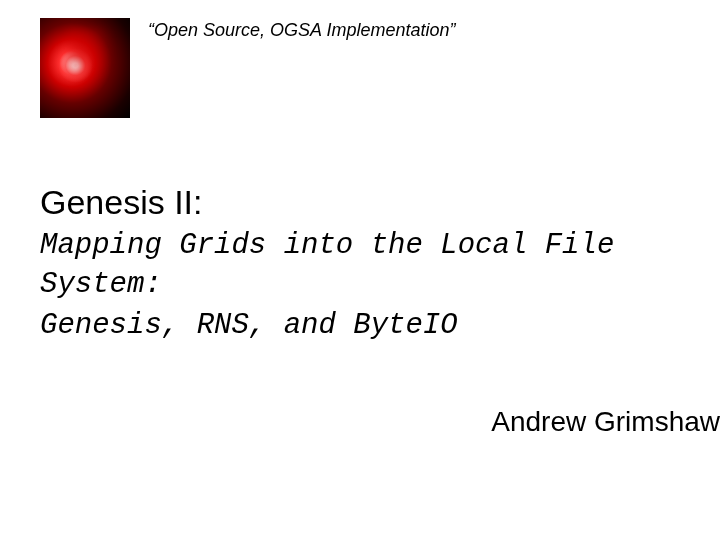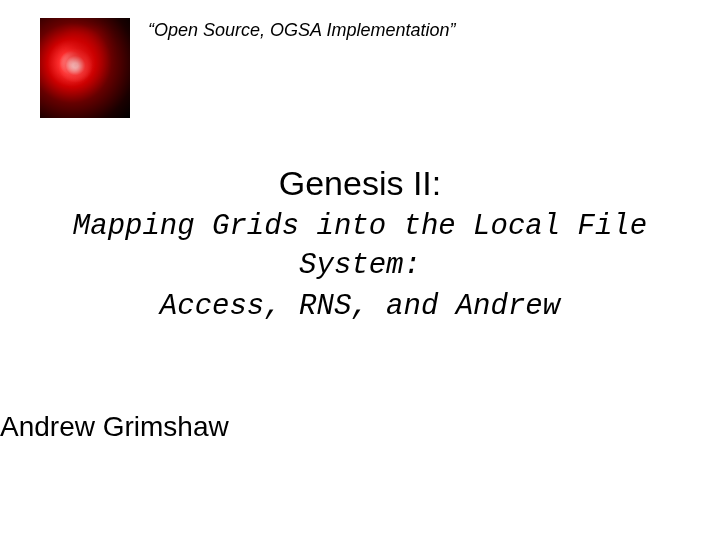--- a/index.html
+++ b/index.html
@@ -48,58 +48,58 @@
       filter: blur(4px);
     }
     .tagline {
       font-style: italic;
       font-size: 18px;
       color: #000;
       margin-left: 18px;
       margin-top: 2px;
     }
     .title-block {
-      text-align: center;
-      margin-top: 43px;
-      padding: 0 28px;
+      text-align: left;
+      margin-top: 62px;
+      padding: 0 40px;
     }
     .title-main {
       font-size: 34px;
       color: #000;
       font-weight: normal;
       line-height: 1.3;
     }
     .title-sub {
       font-size: 29px;
       font-style: italic;
       color: #000;
       font-weight: normal;
       line-height: 1.35;
       margin-top: 2px;
       font-family: Liberation Mono, monospace;
     }
     .author-block {
-      text-align: left;
-      margin-top: 80px;
+      text-align: right;
+      margin-top: 56px;
     }
     .author-line {
       font-size: 28px;
       color: #000;
       line-height: 1.4;
     }
   </style>
 </head>
 <body>
 
 <div class="header-row">
   <div class="logo"></div>
   <div class="tagline">“Open Source, OGSA Implementation”</div>
 </div>
 
 <div class="title-block">
   <div class="title-main">Genesis II:</div>
   <div class="title-sub">Mapping Grids into the Local File System:</div>
-  <div class="title-sub">Access, RNS, and Andrew</div>
+  <div class="title-sub">Genesis, RNS, and ByteIO</div>
 </div>
 
 <div class="author-block">
   <div class="author-line">Andrew Grimshaw</div>
 </div>
 
 </body></html>

